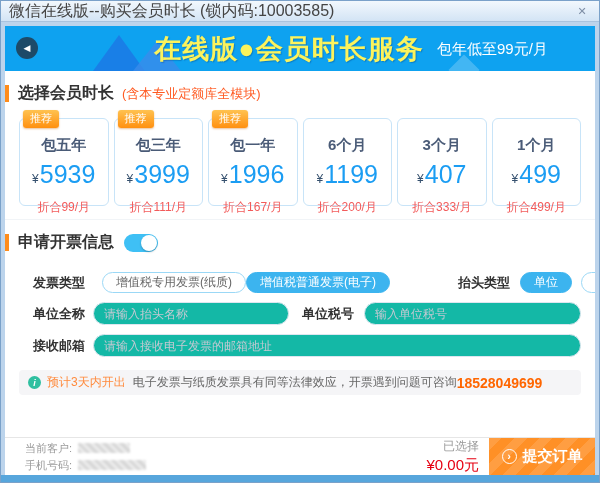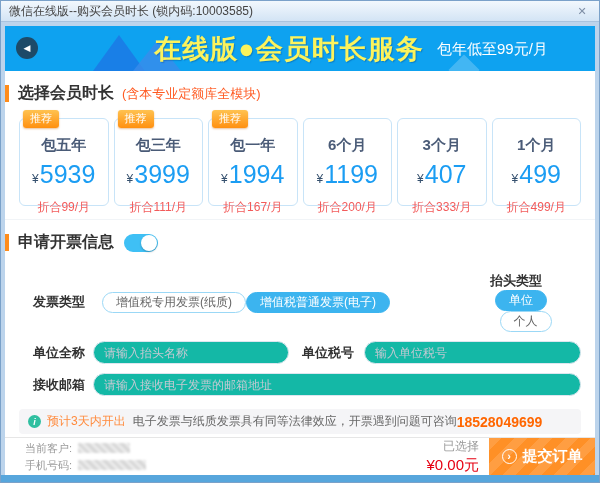--- a/index.html
+++ b/index.html
@@ -6,21 +6,21 @@
   html,body { width:600px; height:483px; }
   body { font-family:"Liberation Sans","DejaVu Sans",sans-serif; font-size:12px; color:#333; }
 
   .window { width:600px; height:483px; border:1px solid #7aa1c9; background:#bcd4ec;
             display:flex; flex-direction:column; overflow:hidden; }
 
   
   .titlebar { height:21px; flex:0 0 21px; display:flex; align-items:center;
               background:linear-gradient(#f2f8fd,#d3e4f5); border-bottom:1px solid #a9c3de;
               padding:0 8px; }
-  .titlebar .title { font-size:12px; color:#444; }
+  .titlebar .title { font-size:16px; color:#444; }
   .titlebar .close { margin-left:auto; color:#7e8fa6; font-size:11px; width:18px; text-align:center;
                      cursor:pointer; font-weight:bold; }
 
   
   .frame { flex:1 1 auto; padding:4px 4px 0 4px; display:flex; }
   .content { background:#fff; flex:1; display:flex; flex-direction:column; overflow:hidden; }
 
   
   .banner { position:relative; height:45px; flex:0 0 45px; background:#0ea2f0; overflow:hidden; }
   .tri { position:absolute; bottom:0; width:0; height:0; }
@@ -64,21 +64,21 @@
                   background:#fff; box-shadow:0 1px 2px rgba(0,0,0,.25); }
 
   
   .form { margin:10px 14px 0 14px; }
   .frow { display:flex; align-items:center; margin-top:9px; }
   .flabel { font-size:13px; font-weight:bold; color:#333; width:60px; flex:0 0 60px; margin-left:14px; }
   .pill { height:21px; line-height:19px; padding:0 13px; border-radius:11px; font-size:12px;
           cursor:pointer; white-space:nowrap; }
   .pill.sel { background:#3cb4ef; color:#fff; border:1px solid #3cb4ef; }
   .pill.unsel { background:#fff; color:#666; border:1px solid #9bd8f6; margin-left:9px; }
-  .gap-group { margin-left:100px; display:flex; align-items:center;flex-direction:column; }
+  .gap-group { margin-left:68px; display:flex; align-items:center; }
   .tinput { height:23px; border:1px solid #dde6ef; border-radius:12px; padding:0 10px;
             font-size:12px; color:#333; outline:none; background:#14b8a6; }
   .tinput::placeholder { color:#c4c9d2; }
   .in-company { width:196px; }
   .flabel2 { font-size:13px; font-weight:bold; color:#333; margin:0 10px 0 13px; white-space:nowrap; }
   .in-tax { flex:1; }
   .in-email { flex:1; }
 
   
   .notice { margin:13px 14px 0 14px; background:#f5f5f7; border-radius:4px; height:25px;
@@ -151,21 +151,21 @@
         </div>
         <div class="card">
           <span class="badge">推荐</span>
           <div class="plan-name">包三年</div>
           <div class="plan-price"><span class="plan-yen">¥</span><span>3999</span></div>
           <div class="plan-per">折合111/月</div>
         </div>
         <div class="card">
           <span class="badge">推荐</span>
           <div class="plan-name">包一年</div>
-          <div class="plan-price"><span class="plan-yen">¥</span><span>1994</span></div>
+          <div class="plan-price"><span class="plan-yen">¥</span><span>1996</span></div>
           <div class="plan-per">折合167/月</div>
         </div>
         <div class="card">
           <div class="plan-name">6个月</div>
           <div class="plan-price"><span class="plan-yen">¥</span><span>1199</span></div>
           <div class="plan-per">折合200/月</div>
         </div>
         <div class="card">
           <div class="plan-name">3个月</div>
           <div class="plan-price"><span class="plan-yen">¥</span><span>407</span></div>

